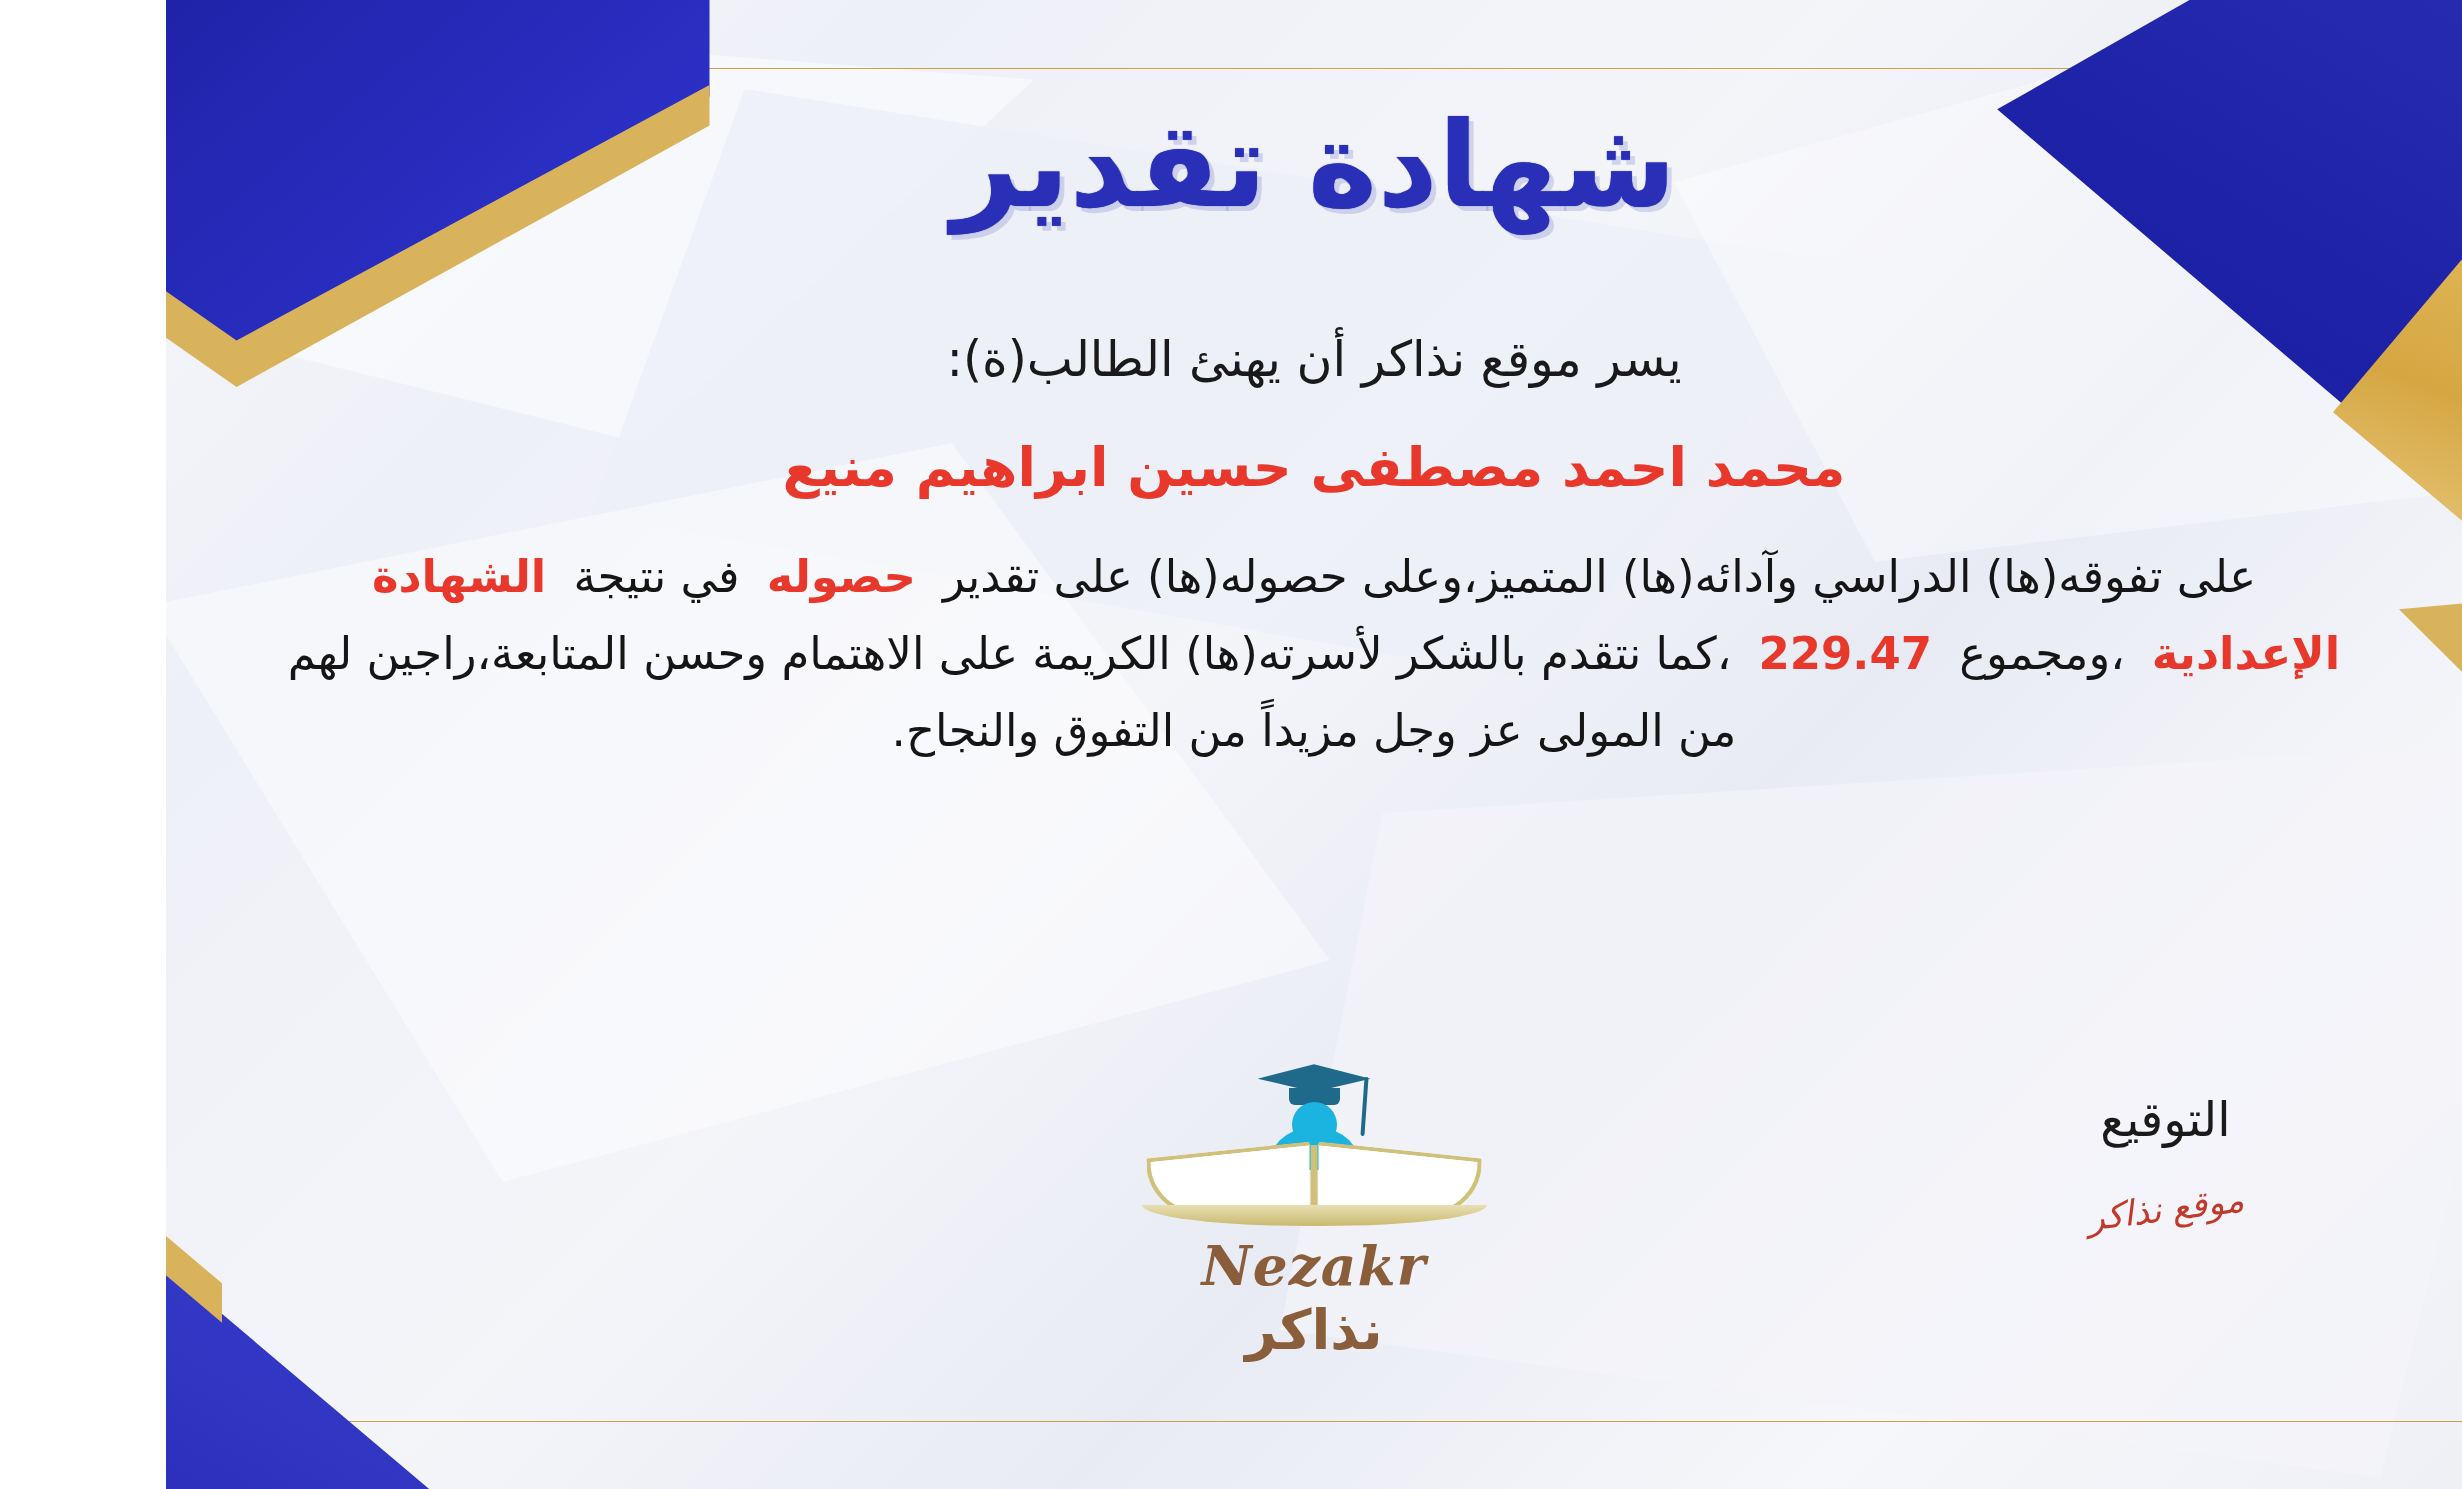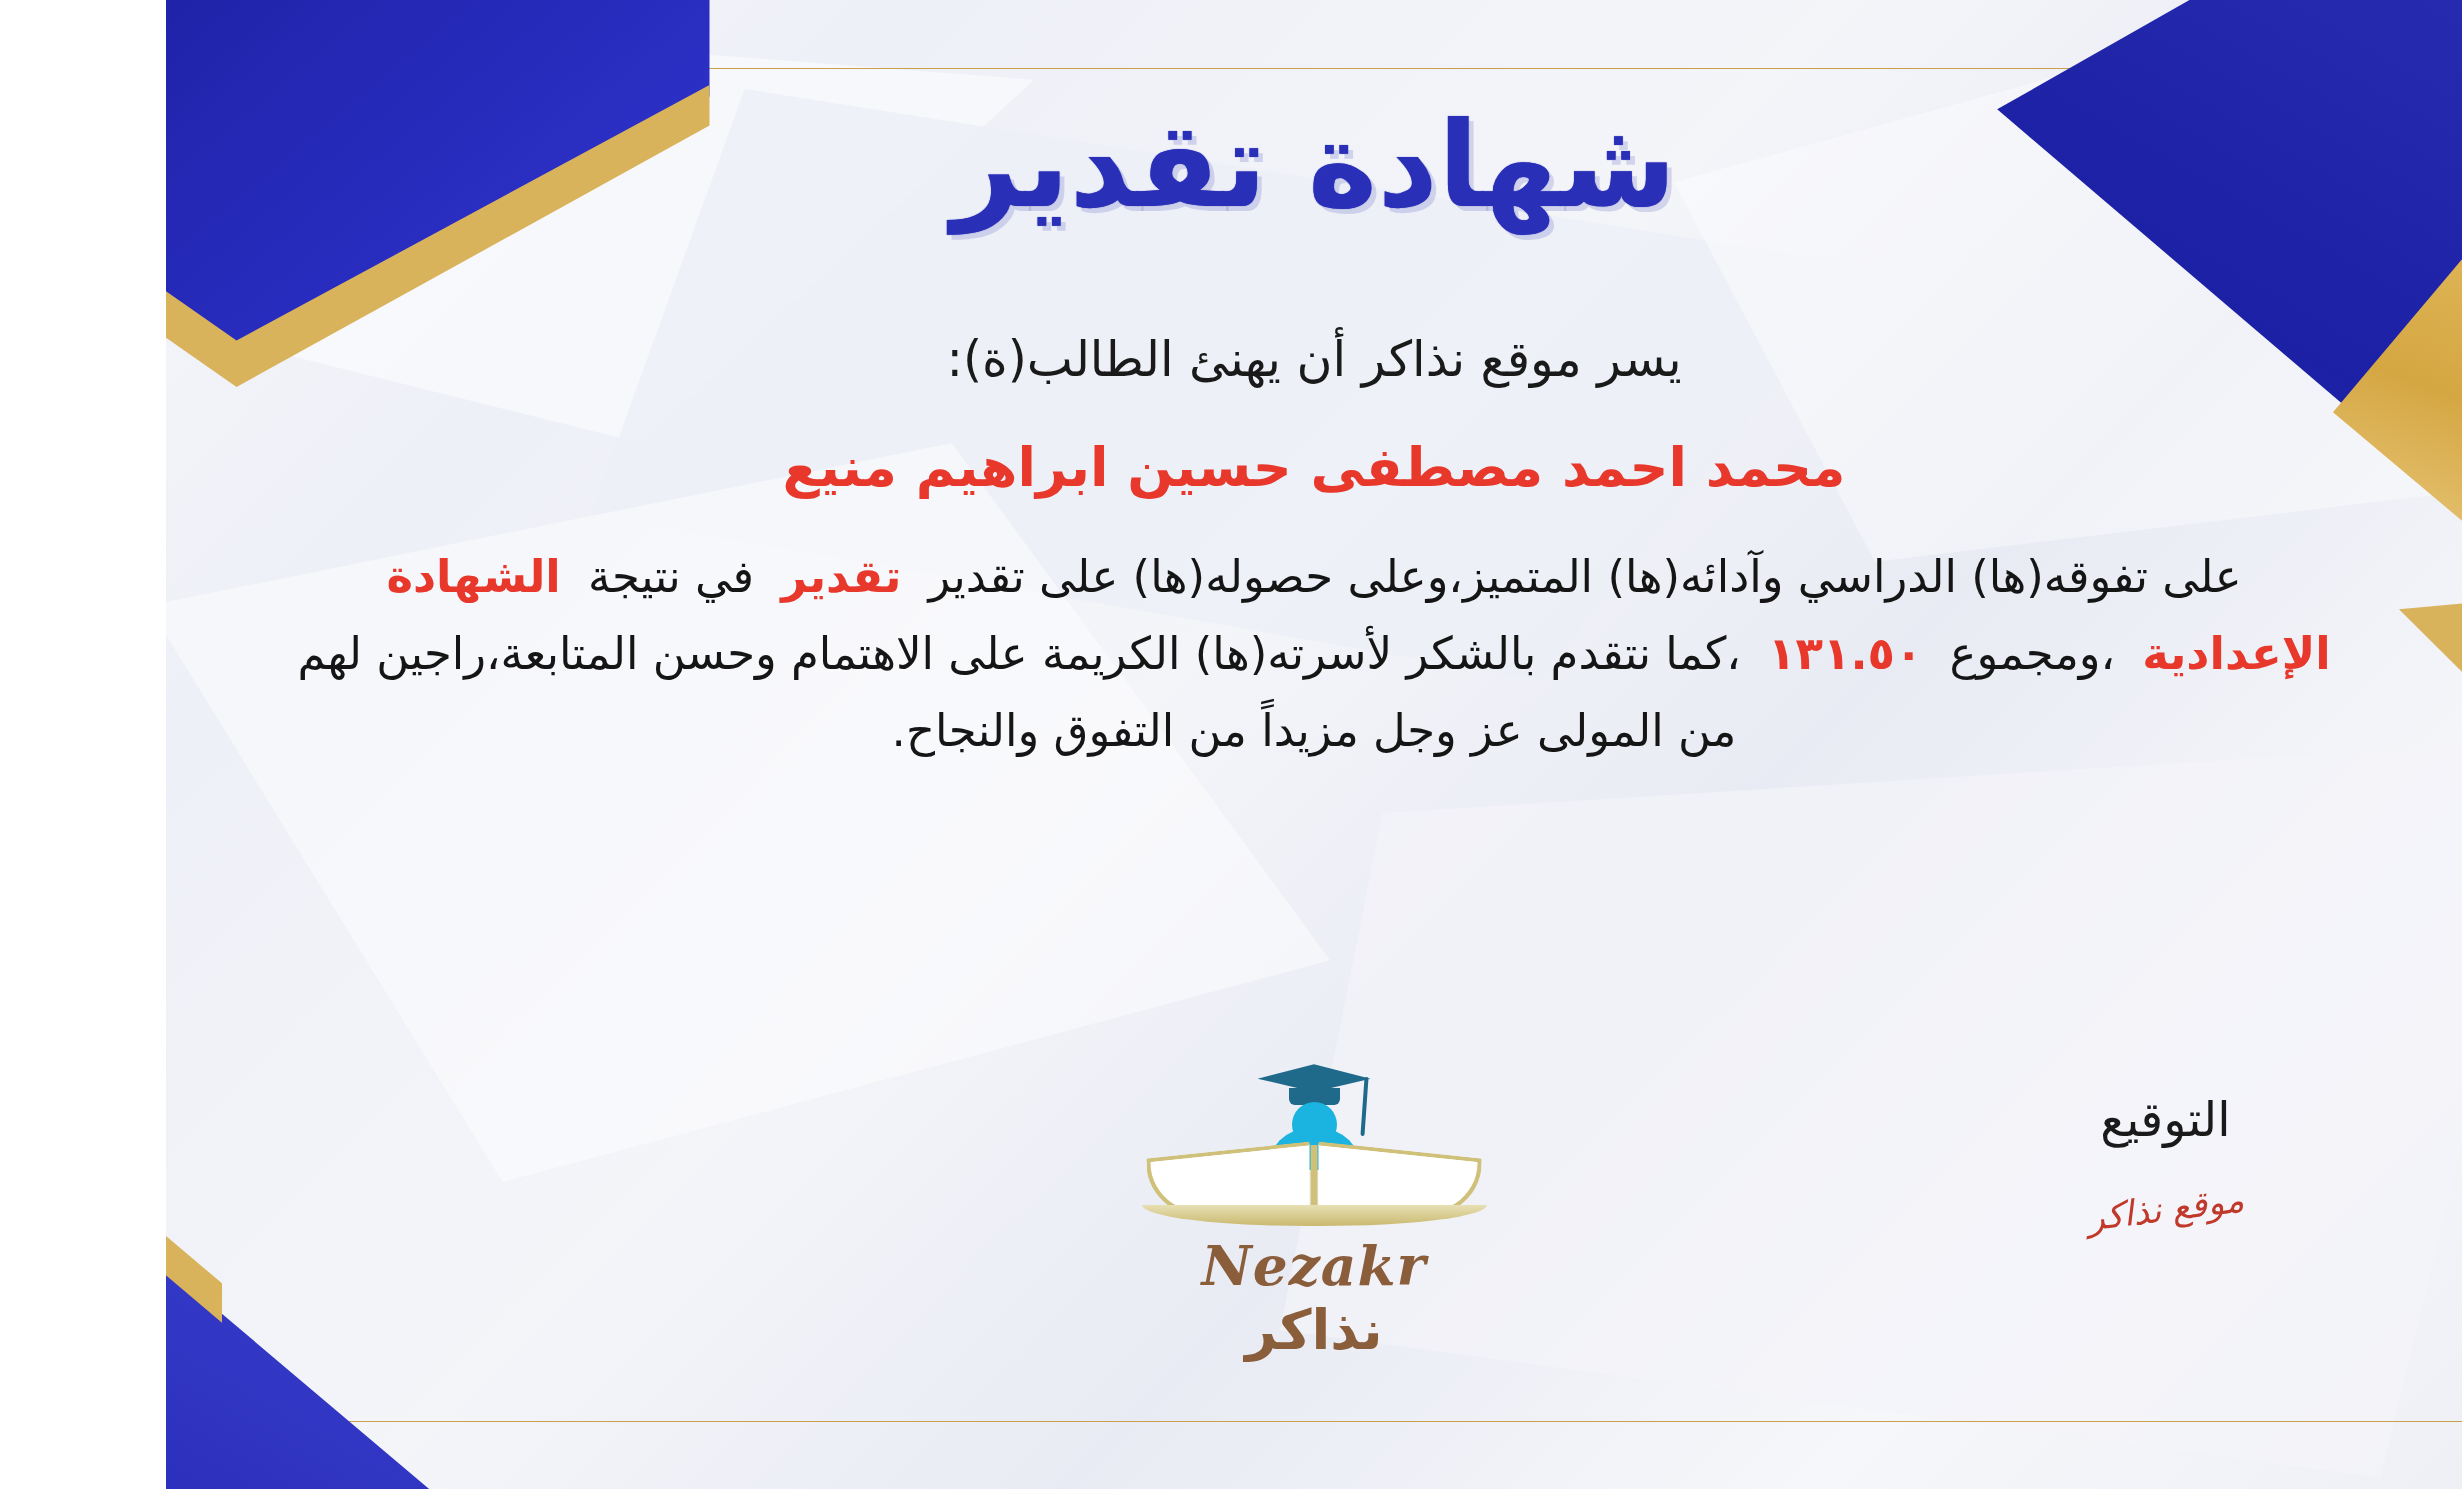--- a/index.html
+++ b/index.html
@@ -317,25 +317,25 @@
     <div class="title">شهادة تقدير</div>
 
     <div class="body-block">
 
       <div class="line line-intro">يسر موقع نذاكر أن يهنئ الطالب(ة):</div>
 
       <div class="student-name">محمد احمد مصطفى حسين ابراهيم منيع</div>
 
       <div class="paragraph">
         <span>على تفوقه(ها) الدراسي وآدائه(ها) المتميز،وعلى حصوله(ها) على تقدير</span>
-        <span class="hl hl-pad">تقدير</span>
+        <span class="hl hl-pad">حصوله</span>
         <span>في نتيجة</span>
         <span class="hl hl-pad">الشهادة الإعدادية</span>
         <span>،ومجموع</span>
-        <span class="hl hl-pad">١٣١.٥٠</span>
+        <span class="hl hl-pad">229.47</span>
         <span>،كما نتقدم بالشكر لأسرته(ها) الكريمة على الاهتمام وحسن المتابعة،راجين لهم من المولى عز وجل مزيداً من التفوق والنجاح.</span>
       </div>
 
     </div>
 
   </div>
 
   <div class="footer">
 
     <div class="signature-wrap">

